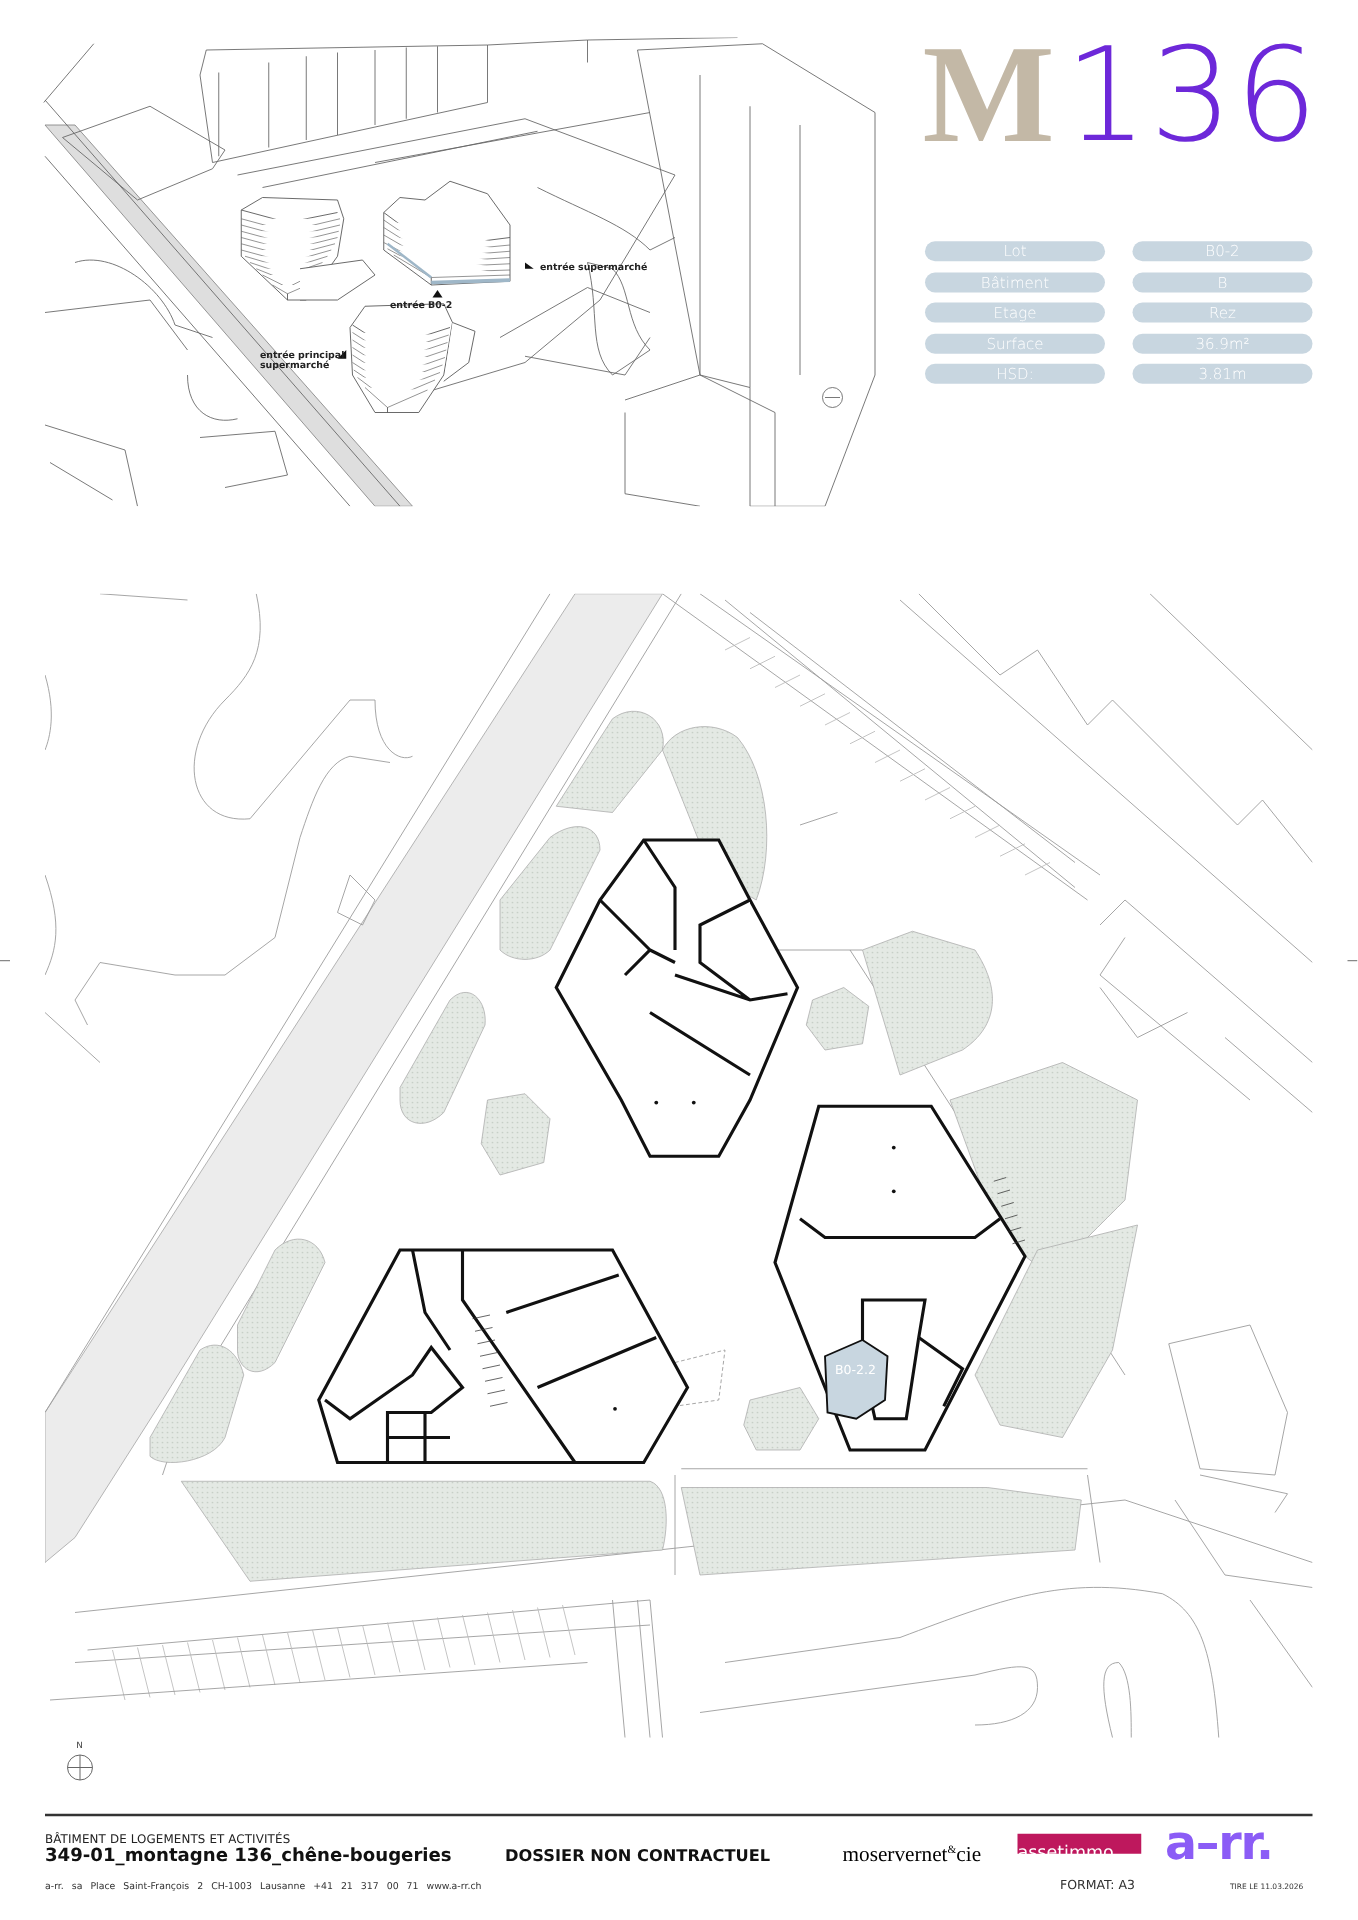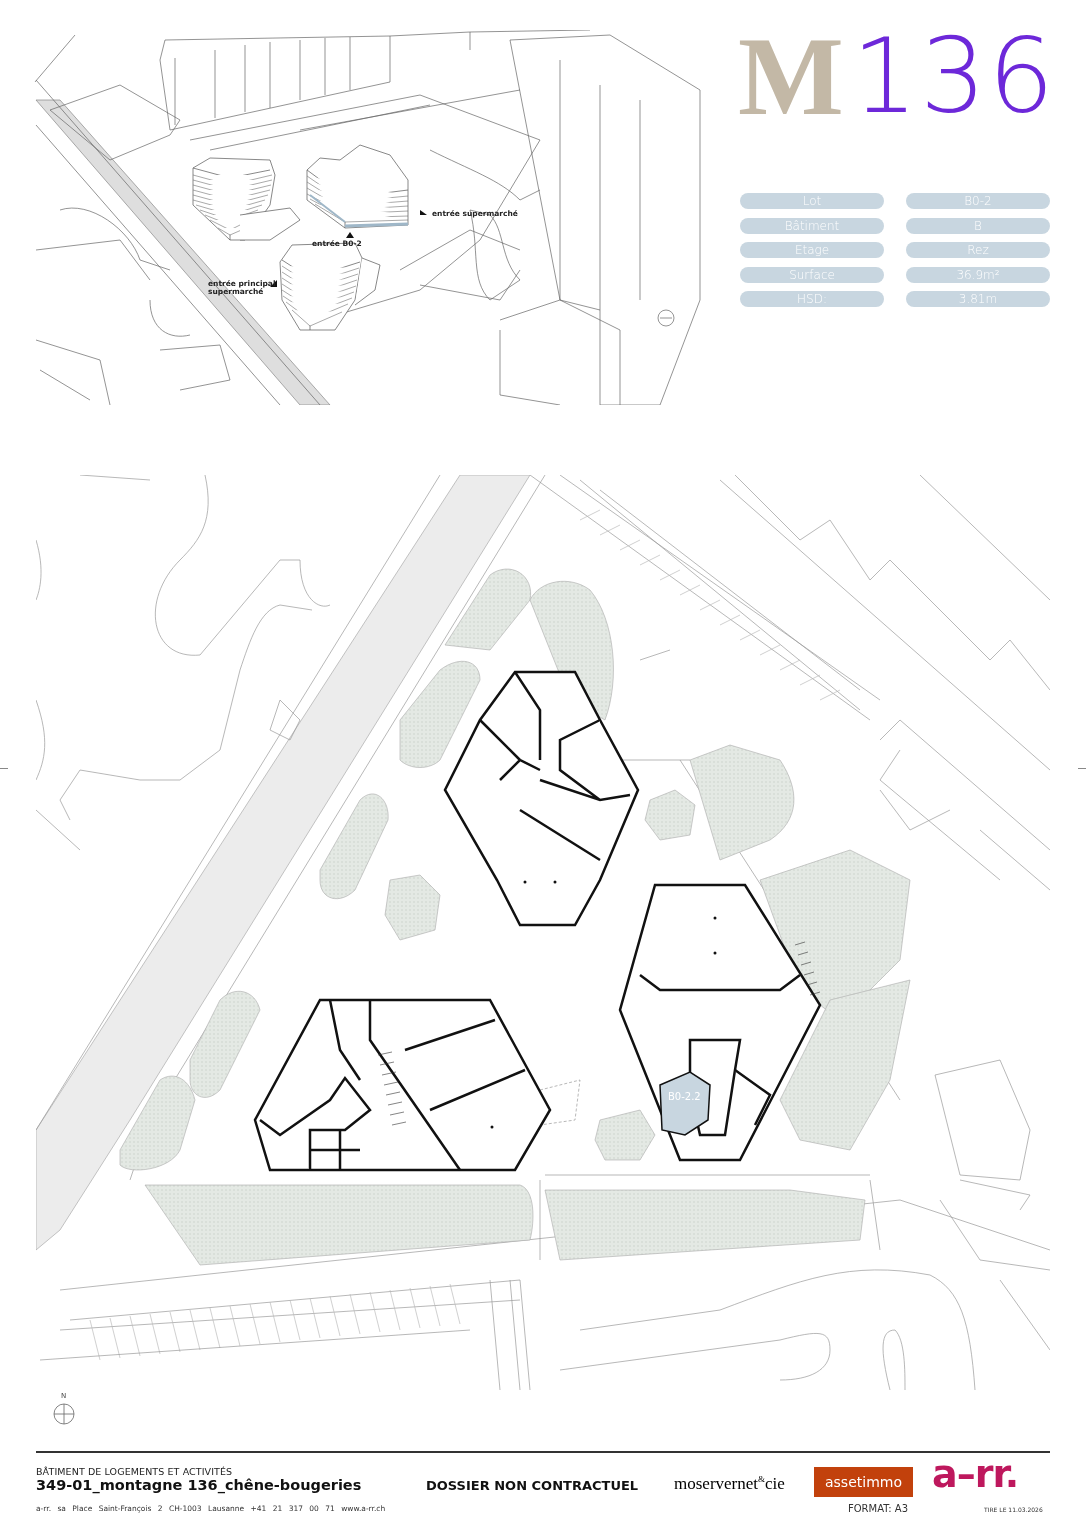--- a/index.html
+++ b/index.html
@@ -21,25 +21,25 @@
   .tri { position:absolute; width:0; height:0; }
 
   
   .unit-label { position:absolute; font-family:"DejaVu Sans", sans-serif; font-size:10px; color:#ffffff; }
 
   
   .footer-line { position:absolute; left:36px; top:1451px; width:1014px; height:1.5px; background:#333; }
   .f-sub { position:absolute; left:36px; top:1466px; font-family:"DejaVu Sans", sans-serif; font-size:9.5px; color:#222; letter-spacing:0.1px; }
   .f-title { position:absolute; left:36px; top:1477px; font-family:"DejaVu Sans", sans-serif; font-size:14.5px; font-weight:bold; color:#111; }
   .f-addr { position:absolute; left:36px; top:1504px; font-family:"DejaVu Sans", sans-serif; font-size:7.5px; color:#333; word-spacing:4px; }
-  .f-dossier { position:absolute; left:426px; top:1478px; font-family:"DejaVu Sans", sans-serif; font-size:13px; font-weight:bold; color:#111; }
+  .f-dossier { position:absolute; left:404px; top:1478px; font-family:"DejaVu Sans", sans-serif; font-size:13px; font-weight:bold; color:#111; }
   .f-moser { position:absolute; left:674px; top:1474px; font-family:"Liberation Serif", serif; font-size:17px; color:#000000; }
   .f-moser sup { font-size:9px; }
-  .f-asset { position:absolute; left:814px; top:1467px; width:99px; height:30px; background:#c2410c; color:#fff; font-family:"DejaVu Sans", sans-serif; font-size:14px; line-height:30px; text-align:center; }
-  .f-arr { position:absolute; left:932px; top:1452px; font-family:"DejaVu Sans", sans-serif; font-weight:bold; font-size:38px; color:#be185d; letter-spacing:-1px; }
+  .f-asset { position:absolute; left:814px; top:1467px; width:99px; height:16px; background:#be185d; color:#fff; font-family:"DejaVu Sans", sans-serif; font-size:14px; line-height:30px; text-align:left; }
+  .f-arr { position:absolute; left:932px; top:1452px; font-family:"DejaVu Sans", sans-serif; font-weight:bold; font-size:38px; color:#8b5cf6; letter-spacing:-1px; }
   .f-format { position:absolute; left:848px; top:1503px; font-family:"DejaVu Sans", sans-serif; font-size:10px; color:#333; }
   .f-date { position:absolute; left:984px; top:1506px; font-family:"DejaVu Sans", sans-serif; font-size:6px; color:#333; }
 
   .edge-tick { position:absolute; height:1px; width:8px; background:#888; }
 </style>
 </head>
 <body>
 
 <div class="edge-tick" style="left:0;top:768px"></div>
 <div class="edge-tick" style="right:0;top:768px"></div>

